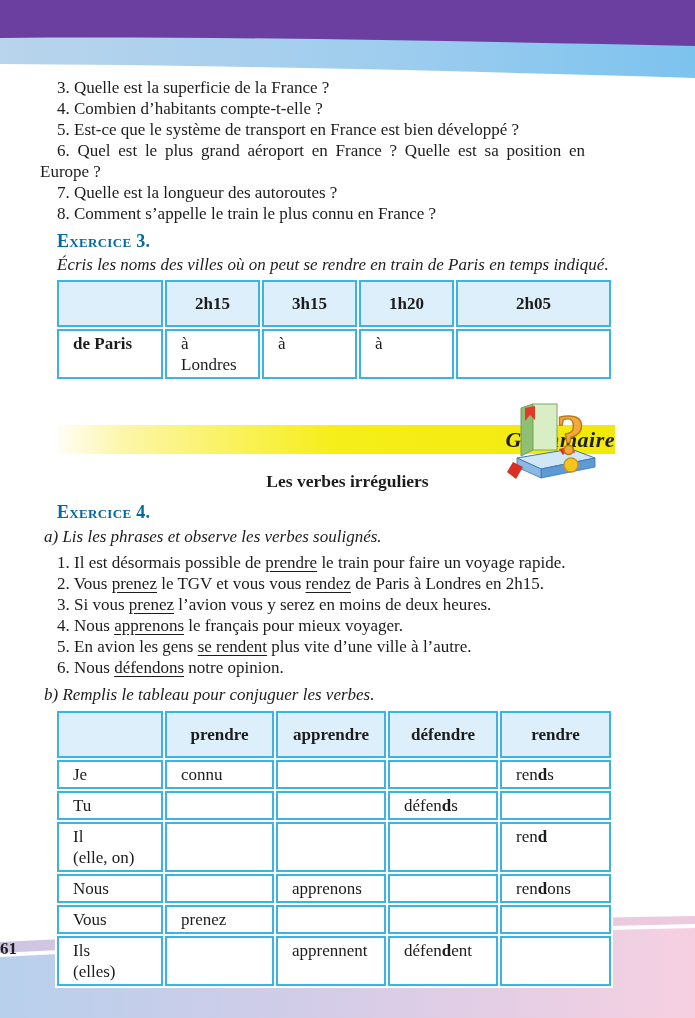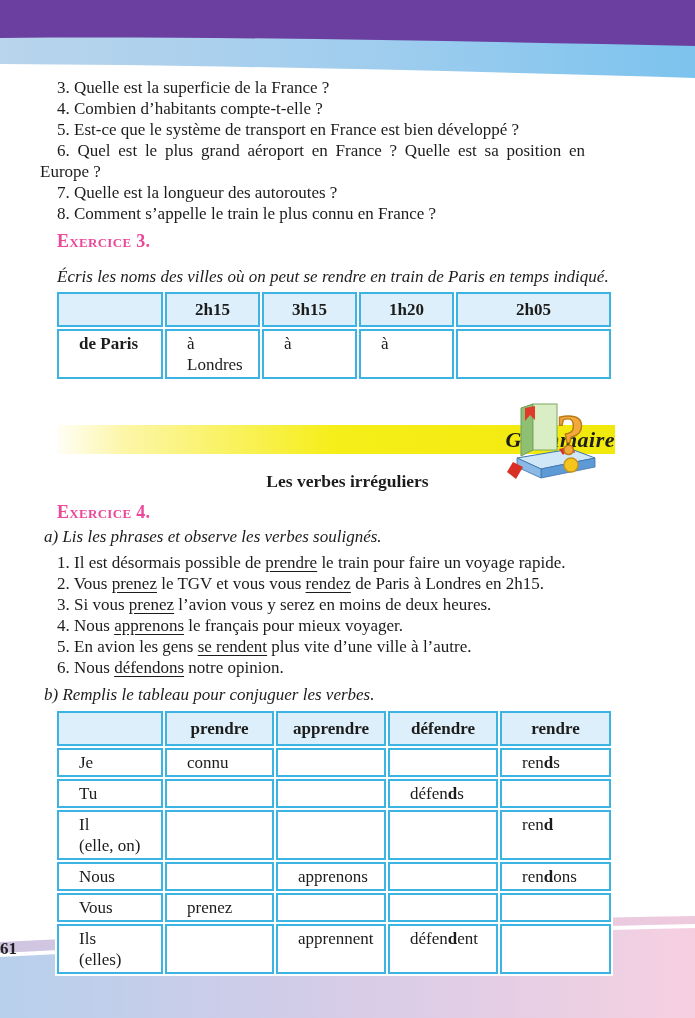--- a/index.html
+++ b/index.html
@@ -10,39 +10,39 @@
   .hdr-svg{position:absolute;top:0;left:0;width:695px;height:85px;display:block}
   .ftr-svg{position:absolute;bottom:0;left:0;width:695px;height:102px;display:block;z-index:1}
   .content{position:absolute;top:77px;left:0;right:0;padding:0 40px;z-index:2}
   p{margin:0;font-size:17px;line-height:21px}
   .just{text-align:justify}
   .indent{text-indent:17px}
   .italic{font-style:italic}
   .q6{padding-right:70px}
   .s1{padding-right:52px}
   .exercice{
-    color:#ec4899;font-weight:bold;font-variant:small-caps;
+    color:#0369a1;font-weight:bold;font-variant:small-caps;
     font-size:18px;line-height:21px;margin-left:17px;letter-spacing:.3px;
   }
   .ex3-head{margin-top:7px}
   .ex4-head{margin-top:10px}
-  .instr{margin-top:14px}
+  .instr{margin-top:2px}
   .part-line{margin-top:3px;margin-left:4px}
   .part-b{margin-top:6px}
   .sentences{margin-top:5px}
   u{text-decoration:underline;text-underline-offset:3px;text-decoration-thickness:1px}
   table{
     border-collapse:separate;border-spacing:2px;table-layout:fixed;
     width:558px;margin-left:15px;background:#fff;
   }
   th,td{
     border:2px solid #3bb4e4;font-size:17px;line-height:21px;
-    padding:2px 20px;vertical-align:top;overflow:hidden;background:#fff;
-  }
-  th{background:#ddeffa;text-align:center;font-weight:bold;padding:5px 3px}
+    padding:2px 14px;vertical-align:top;overflow:hidden;background:#fff;
+  }
+  th{background:#ddeffa;text-align:center;font-weight:bold;padding:11px 3px}
   td:first-child{white-space:pre-line}
   .t1{margin-top:3px}
   .t1 td:first-child{font-weight:bold}
   .t1 col:nth-child(1){width:106px}
   .t1 col:nth-child(2){width:95px}
   .t1 col:nth-child(3){width:95px}
   .t1 col:nth-child(4){width:95px}
   .t1 col:nth-child(5){width:155px}
   .t2{margin-top:4px}
   .t2 col:nth-child(1){width:106px}

